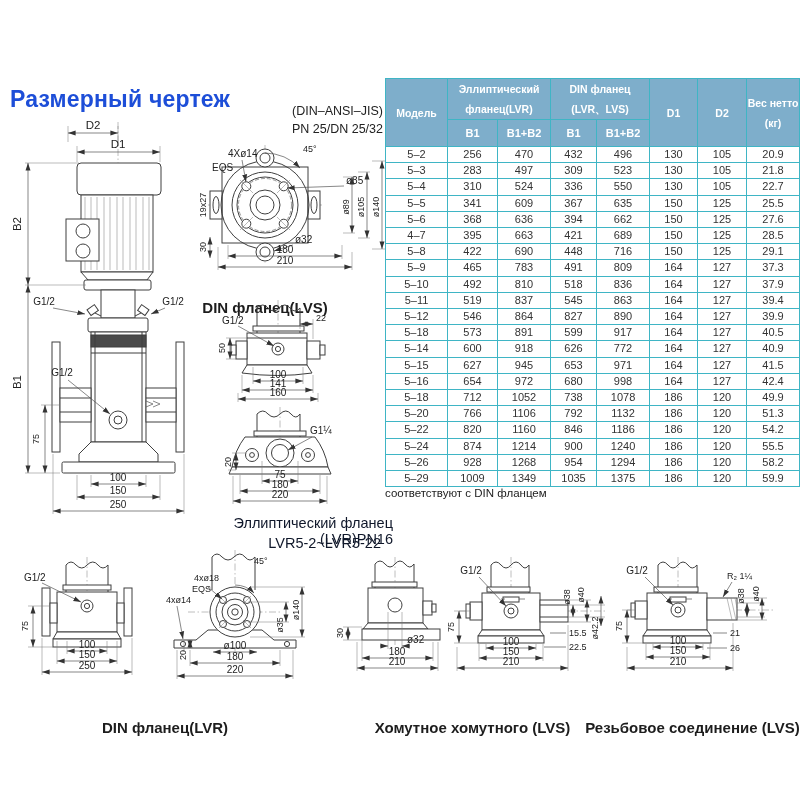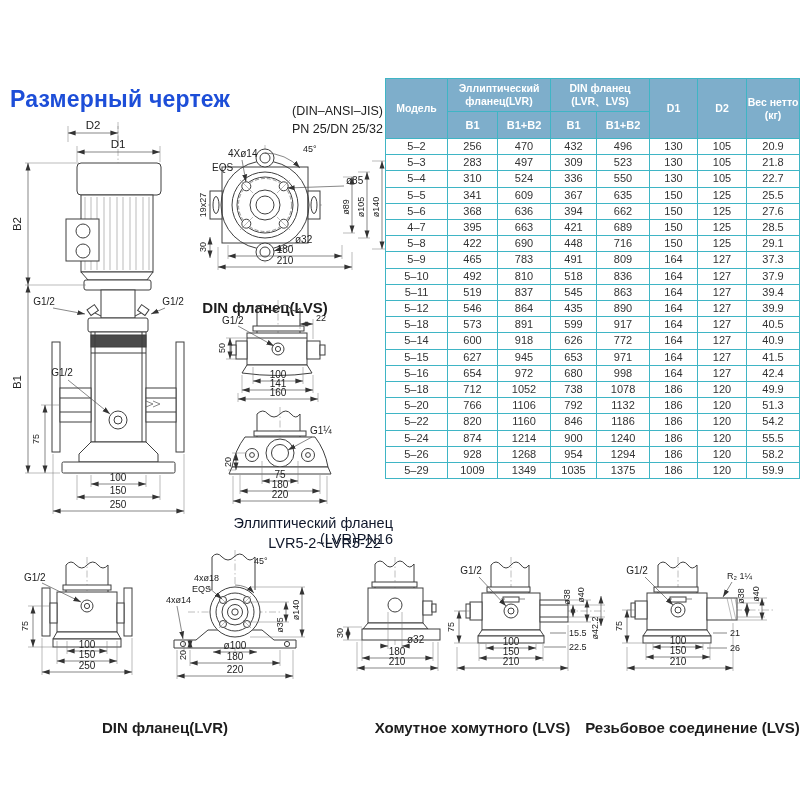--- a/index.html
+++ b/index.html
@@ -2,21 +2,21 @@
 <html><head>
 <meta charset="utf-8">
 <style>
   html,body{margin:0;padding:0;}
   body{width:800px;height:800px;background:#fff;position:relative;font-family:"Liberation Sans",sans-serif;overflow:hidden;}
   .abs{position:absolute;}
   #page-title{left:10px;top:86px;font-size:23px;font-weight:bold;color:#1d4ed8;letter-spacing:.2px;}
   
   #dim-table{left:385px;top:78px;width:414px;border-collapse:collapse;table-layout:fixed;}
   #dim-table th,#dim-table td{border:1px solid #3FB5C5;text-align:center;vertical-align:middle;padding:0;}
-  #dim-table thead th{background:#7EAECB;color:#fff;font-weight:bold;font-size:10.5px;line-height:13px;}
+  #dim-table thead th{background:#7EAECB;color:#fff;font-weight:bold;font-size:10.5px;line-height:20px;}
   #dim-table thead tr:first-child th{height:32px;}
   #dim-table thead tr:last-child th{height:26px;font-size:11px;}
   #dim-table tbody td{font-size:11px;color:#333;height:15.2px;line-height:15.2px;background:#fff;}
   #note{left:385px;top:486px;width:412px;font-size:11.5px;color:#222;line-height:15px;}
   
   .cap{font-size:15px;color:#1d1d1d;font-weight:600;text-align:center;margin-top:22px;}
   .cap2{font-size:14.5px;color:#0f172a;font-weight:400;text-align:right;}
   
   svg{position:absolute;overflow:visible;}
   .ol{stroke:#3f3f3f;stroke-width:1;fill:none;}
@@ -622,21 +622,21 @@
         <td>545</td>
         <td>863</td>
         <td>164</td>
         <td>127</td>
         <td>39.4</td>
       </tr>
       <tr>
         <td>5–12</td>
         <td>546</td>
         <td>864</td>
-        <td>435</td>
+        <td>827</td>
         <td>890</td>
         <td>164</td>
         <td>127</td>
         <td>39.9</td>
       </tr>
       <tr>
         <td>5–18</td>
         <td>573</td>
         <td>891</td>
         <td>599</td>
@@ -732,13 +732,14 @@
         <td>1035</td>
         <td>1375</td>
         <td>186</td>
         <td>120</td>
         <td>59.9</td>
       </tr>
     </tbody>
 </table>
 
 <div class="abs" id="note">
+  <div>соответствуют с DIN фланцем</div>
 </div>
 
 </body></html>

